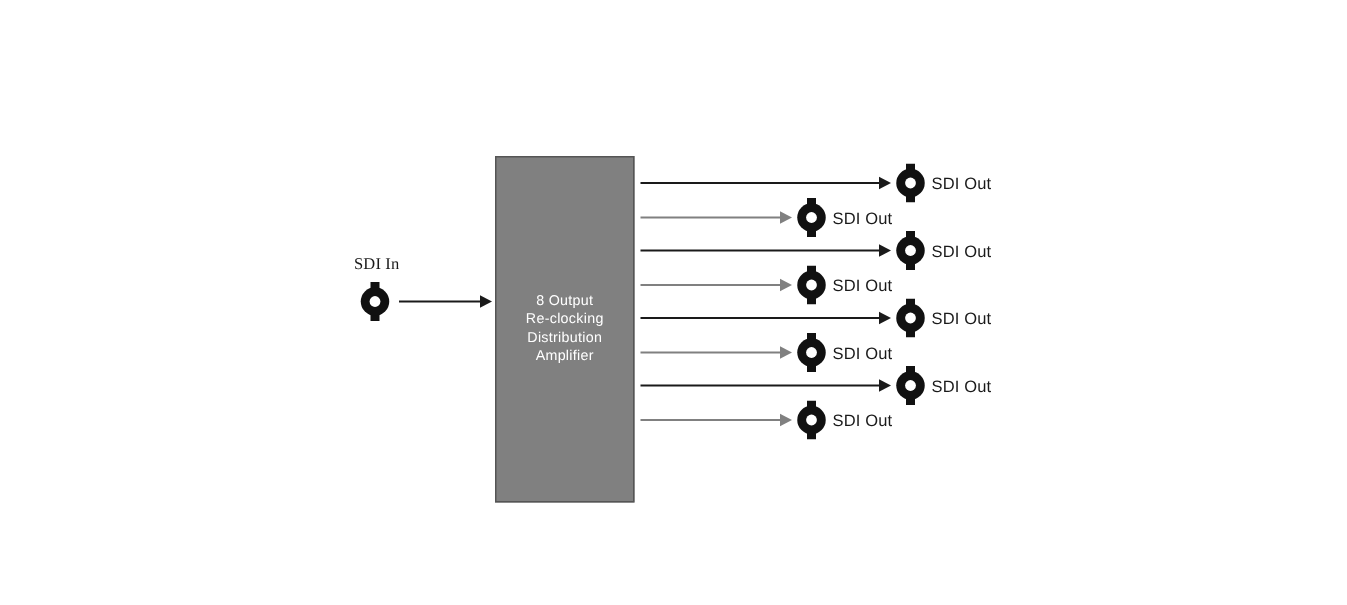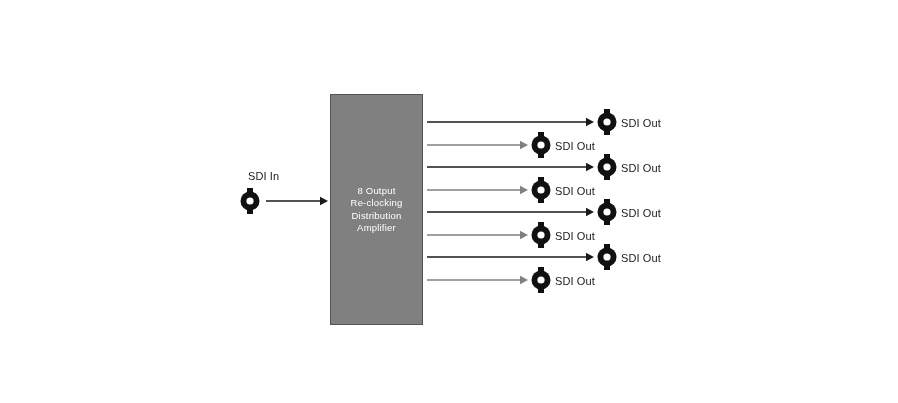--- a/index.html
+++ b/index.html
@@ -21,21 +21,21 @@
     position: absolute;
     left: 0;
     top: 0;
     width: 898px;
     height: 403px;
     display: block;
   }
   .da-box {
     position: absolute;
     left: 330px;
-    top: 94px;
+    top: 104px;
     width: 93px;
     height: 231px;
     background: #808080;
     border: 1px solid #555555;
     box-sizing: border-box;
     display: flex;
     align-items: center;
     justify-content: center;
   }
   .da-box-text {
@@ -110,21 +110,21 @@
 Amplifier</div>
   </div>
 
   <div id="nodes-layer">
       <div class="connector" style="left: 239px; top: 188px;"><svg viewBox="0 0 22 26" width="22" height="26" xmlns="http://www.w3.org/2000/svg">
           <rect x="8" y="0" width="6" height="7" fill="#111111"></rect>
           <rect x="8" y="19" width="6" height="7" fill="#111111"></rect>
           <circle cx="11" cy="13" r="9.5" fill="#111111"></circle>
           <circle cx="11" cy="13" r="3.6" fill="#ffffff"></circle>
         </svg></div>
-      <div class="port-label" style="left: 248px; top: 170px;">SDI In</div>
+      <div class="port-label" style="left: 236px; top: 170px; font-family: Liberation Serif, serif;">SDI In</div>
       <div class="connector" style="left: 596px; top: 109px;"><svg viewBox="0 0 22 26" width="22" height="26" xmlns="http://www.w3.org/2000/svg">
           <rect x="8" y="0" width="6" height="7" fill="#111111"></rect>
           <rect x="8" y="19" width="6" height="7" fill="#111111"></rect>
           <circle cx="11" cy="13" r="9.5" fill="#111111"></circle>
           <circle cx="11" cy="13" r="3.6" fill="#ffffff"></circle>
         </svg></div>
       <div class="port-label" style="left: 621px; top: 117px;">SDI Out</div>
       <div class="connector" style="left: 530px; top: 132px;"><svg viewBox="0 0 22 26" width="22" height="26" xmlns="http://www.w3.org/2000/svg">
           <rect x="8" y="0" width="6" height="7" fill="#111111"></rect>
           <rect x="8" y="19" width="6" height="7" fill="#111111"></rect>

